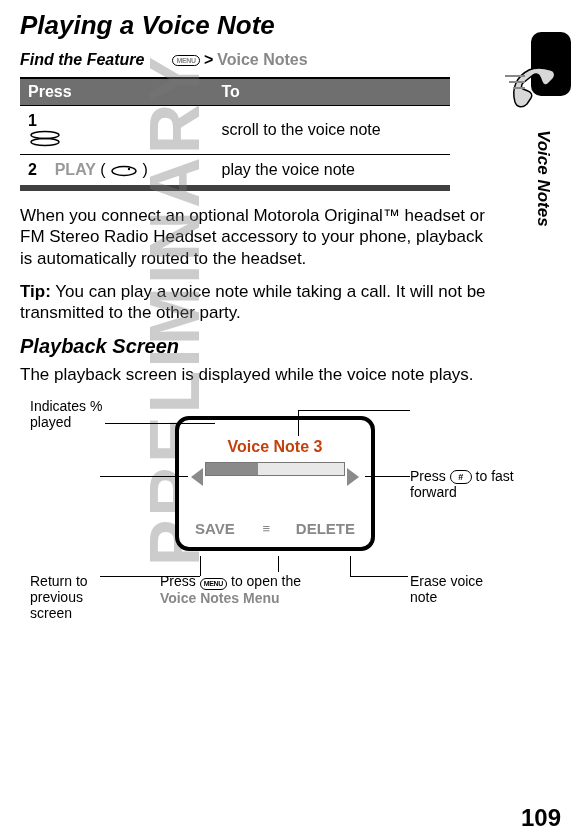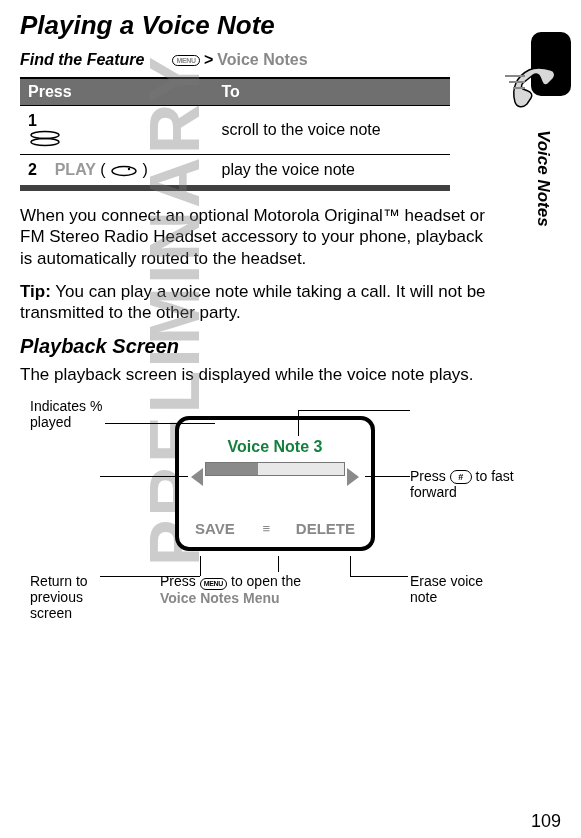--- a/index.html
+++ b/index.html
@@ -159,21 +159,21 @@
     left:145px;
     top:18px;
     width:200px;
     height:135px;
     border:4px solid #000;
     border-radius:14px;
     background:#fff;
   }
   .screen-title {
     text-align:center;
-    color:#15803d;
+    color:#c2410c;
     font-family:"Comic Sans MS", cursive, sans-serif;
     font-weight:700;
     font-size:16px;
     margin-top:18px;
   }
   .progress {
     margin: 6px auto 0 auto;
     width: 140px;
     height: 14px;
     border:1px solid #777;
@@ -218,22 +218,22 @@
   .vline { width:1px; }
   .menu-hint {
     color:#888;
     font-family:"Comic Sans MS", cursive, sans-serif;
     font-weight:700;
   }
   .pagenum {
     position:absolute;
     right: 20px;
     bottom: 6px;
-    font-weight:400;
-    font-size:18px;
+    font-weight:700;
+    font-size:24px;
   }
 </style>
 </head>
 <body>
 
 <div class="page">
   <div class="watermark">PRELIMINARY</div>
 
   <h1 class="title">Playing a Voice Note</h1>
 

